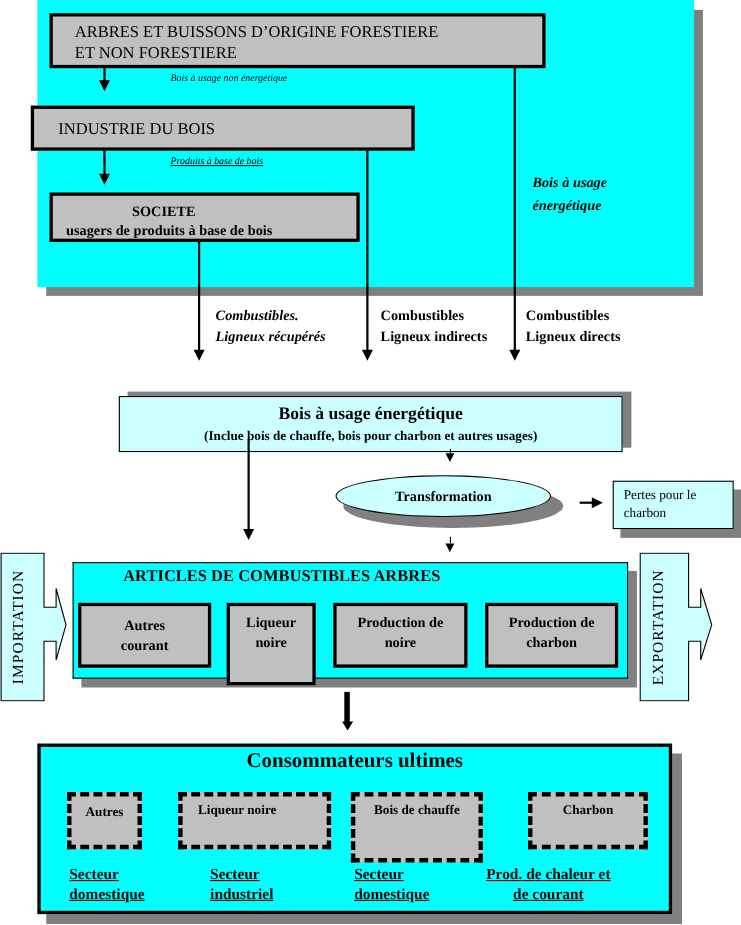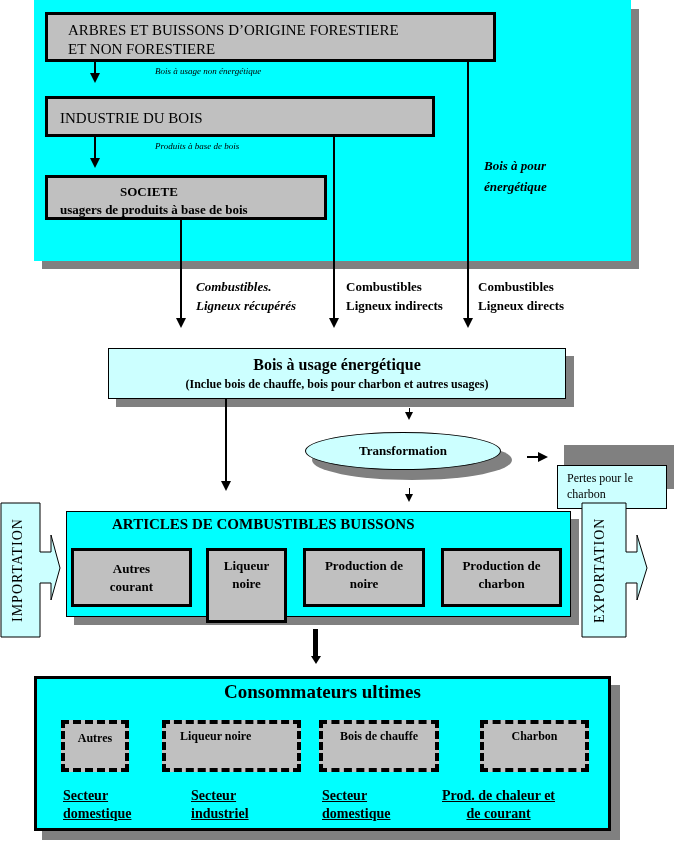--- a/index.html
+++ b/index.html
@@ -28,34 +28,34 @@
 <div class="panel-cyan" style="left:34px;top:0;width:597px;height:261px;"></div>
 
 <div class="box-gray" style="left:45px;top:12px;width:451px;height:50px;padding:6px 0 0 20px;font-size:15px;line-height:19px;">
   <div>ARBRES ET BUISSONS D’ORIGINE  FORESTIERE</div>
   <div>ET NON FORESTIERE</div>
 </div>
 <div class="vline" style="left:94px;top:62px;height:14px;"></div>
 <div class="arrowhead" style="left:90px;top:73px;"></div>
 <div class="abs italic-small" style="left:155px;top:66px;">Bois à usage non énergétique</div>
 
-<div class="box-gray" style="left:45px;top:96px;width:390px;height:41px;padding:11px 0 0 12px;font-size:15px;">
+<div class="box-gray" style="left:28px;top:96px;width:349px;height:41px;padding:11px 0 0 22px;font-size:15px;">
   <span>INDUSTRIE DU BOIS</span>
 </div>
 <div class="vline" style="left:94px;top:137px;height:22px;"></div>
 <div class="arrowhead" style="left:90px;top:158px;"></div>
-<div class="abs italic-small" style="left:155px;top:141px;">Produits à base de bois</div>
+<div class="abs italic-small" style="left:155px;top:141px;text-decoration:underline;">Produits à base de bois</div>
 
 <div class="box-gray" style="left:45px;top:175px;width:282px;height:45px;padding:5px 0 0 12px;font-size:13px;line-height:18px;font-weight:bold;">
   <div style="padding-left:60px;">SOCIETE</div>
   <div>usagers de produits à base de bois</div>
 </div>
 
 <div class="abs" style="left:484px;top:155px;font-style:italic;font-weight:bold;font-size:13px;line-height:21px;">
-  <div>Bois à pour</div>
+  <div>Bois à usage</div>
   <div>énergétique</div>
 </div>
 
 <div class="vline" style="left:180px;top:220px;height:100px;"></div>
 <div class="arrowhead" style="left:176px;top:318px;"></div>
 <div class="vline" style="left:333px;top:137px;height:183px;"></div>
 <div class="arrowhead" style="left:329px;top:318px;"></div>
 <div class="vline" style="left:467px;top:62px;height:258px;"></div>
 <div class="arrowhead" style="left:463px;top:318px;"></div>
 
@@ -66,59 +66,59 @@
 <div class="abs bold" style="left:346px;top:277px;font-size:13px;line-height:19px;">
   <div>Combustibles</div>
   <div>Ligneux indirects</div>
 </div>
 <div class="abs bold" style="left:478px;top:277px;font-size:13px;line-height:19px;">
   <div>Combustibles</div>
   <div>Ligneux directs</div>
 </div>
 
 <div class="shadow" style="left:116px;top:356px;width:458px;height:51px;"></div>
-<div class="box-light center bold" style="left:108px;top:348px;width:458px;height:51px;padding-top:6px;text-align:center;">
+<div class="box-light center bold" style="left:108px;top:360px;width:458px;height:51px;padding-top:6px;text-align:center;">
   <div style="font-size:16px;line-height:20px;">Bois à usage énergétique</div>
   <div style="font-size:12px;line-height:18px;">(Inclue bois de chauffe, bois pour charbon et autres usages)</div>
 </div>
 
 <div class="vline" style="left:225px;top:399px;height:84px;"></div>
 <div class="arrowhead" style="left:221px;top:481px;"></div>
 <div class="vline" style="left:409px;top:408px;height:4px;width:1px;"></div>
 <div class="arrowhead" style="left:405px;top:412px;border-top-width:8px;border-left-width:4px;border-right-width:4px;"></div>
 
 <div class="abs" style="left:312px;top:440px;width:200px;height:40px;border-radius:50%;background:#808080;"></div>
 <div class="abs center bold" style="left:305px;top:432px;width:196px;height:38px;border-radius:50%;background:#ccffff;border:1px solid #000;box-sizing:border-box;font-size:13px;line-height:36px;">
   <span>Transformation</span>
 </div>
 <div class="abs" style="left:527px;top:456px;width:12px;height:2px;background:#000;"></div>
 <div class="abs" style="left:538px;top:452px;width:0;height:0;border-top:5px solid transparent;border-bottom:5px solid transparent;border-left:10px solid #000;"></div>
 
 <div class="shadow" style="left:564px;top:445px;width:110px;height:44px;"></div>
-<div class="box-light" style="left:557px;top:437px;width:110px;height:44px;padding:4px 0 0 9px;font-size:12px;line-height:16px;margin-top:28px;">
+<div class="box-light" style="left:557px;top:437px;width:110px;height:44px;padding:4px 0 0 9px;font-size:12px;line-height:16px;">
   <div>Pertes pour le</div>
   <div>charbon</div>
 </div>
 
 <div class="vline" style="left:409px;top:488px;height:6px;width:1px;"></div>
 <div class="arrowhead" style="left:405px;top:494px;border-top-width:8px;border-left-width:4px;border-right-width:4px;"></div>
 
 <svg class="abs" style="left:0;top:502px;" width="70" height="136" viewBox="0 0 70 136">
   <polygon points="1,1 40,1 40,50 51,50 51,33 60,66 51,98 51,81 40,81 40,135 1,135" fill="#ccffff" stroke="#000" stroke-width="1"></polygon>
 </svg>
 <div class="vtext" style="left:10px;top:510px;height:120px;text-align:center;">IMPORTATION</div>
 
 <svg class="abs" style="left:581px;top:502px;" width="70" height="136" viewBox="0 0 70 136">
   <polygon points="1,1 45,1 45,50 56,50 56,33 66,66 56,98 56,81 45,81 45,135 1,135" fill="#ccffff" stroke="#000" stroke-width="1"></polygon>
 </svg>
 <div class="vtext" style="left:592px;top:510px;height:120px;text-align:center;">EXPORTATION</div>
 
 <div class="shadow" style="left:74px;top:519px;width:505px;height:106px;"></div>
 <div class="panel-cyan" style="left:66px;top:511px;width:505px;height:106px;border:1px solid #000;box-sizing:border-box;"></div>
-<div class="abs bold" style="left:112px;top:516px;font-size:15px;">ARTICLES DE COMBUSTIBLES BUISSONS</div>
+<div class="abs bold" style="left:112px;top:516px;font-size:15px;">ARTICLES DE COMBUSTIBLES ARBRES</div>
 
 <div class="box-gray center bold" style="left:71px;top:548px;width:121px;height:59px;font-size:13px;line-height:18px;padding-top:9px;">
   <div>Autres</div>
   <div>courant</div>
 </div>
 <div class="box-gray center bold" style="left:206px;top:548px;width:81px;height:75px;font-size:13px;line-height:18px;padding-top:6px;">
   <div>Liqueur</div>
   <div>noire</div>
 </div>
 <div class="box-gray center bold" style="left:303px;top:548px;width:122px;height:59px;font-size:13px;line-height:18px;padding-top:6px;">
@@ -136,21 +136,21 @@
 <div class="shadow" style="left:42px;top:685px;width:578px;height:155px;"></div>
 <div class="panel-cyan" style="left:34px;top:676px;width:577px;height:155px;border:3px solid #000;box-sizing:border-box;"></div>
 <div class="abs bold center" style="left:34px;top:681px;width:577px;font-size:19px;">Consommateurs ultimes</div>
 
 <div class="dashed center bold" style="left:61px;top:720px;width:68px;height:52px;font-size:12px;padding-top:7px;">
   <span>Autres</span>
 </div>
 <div class="dashed bold" style="left:162px;top:720px;width:139px;height:52px;font-size:12px;padding:5px 0 0 14px;">
   <span>Liqueur noire</span>
 </div>
-<div class="dashed center bold" style="left:319px;top:720px;width:120px;height:52px;font-size:12px;padding-top:5px;">
+<div class="dashed center bold" style="left:319px;top:720px;width:120px;height:64px;font-size:12px;padding-top:5px;">
   <span>Bois de chauffe</span>
 </div>
 <div class="dashed center bold" style="left:480px;top:720px;width:109px;height:52px;font-size:12px;padding-top:5px;">
   <span>Charbon</span>
 </div>
 
 <div class="sector" style="left:63px;top:787px;">
   <div>Secteur</div>
   <div>domestique</div>
 </div>

